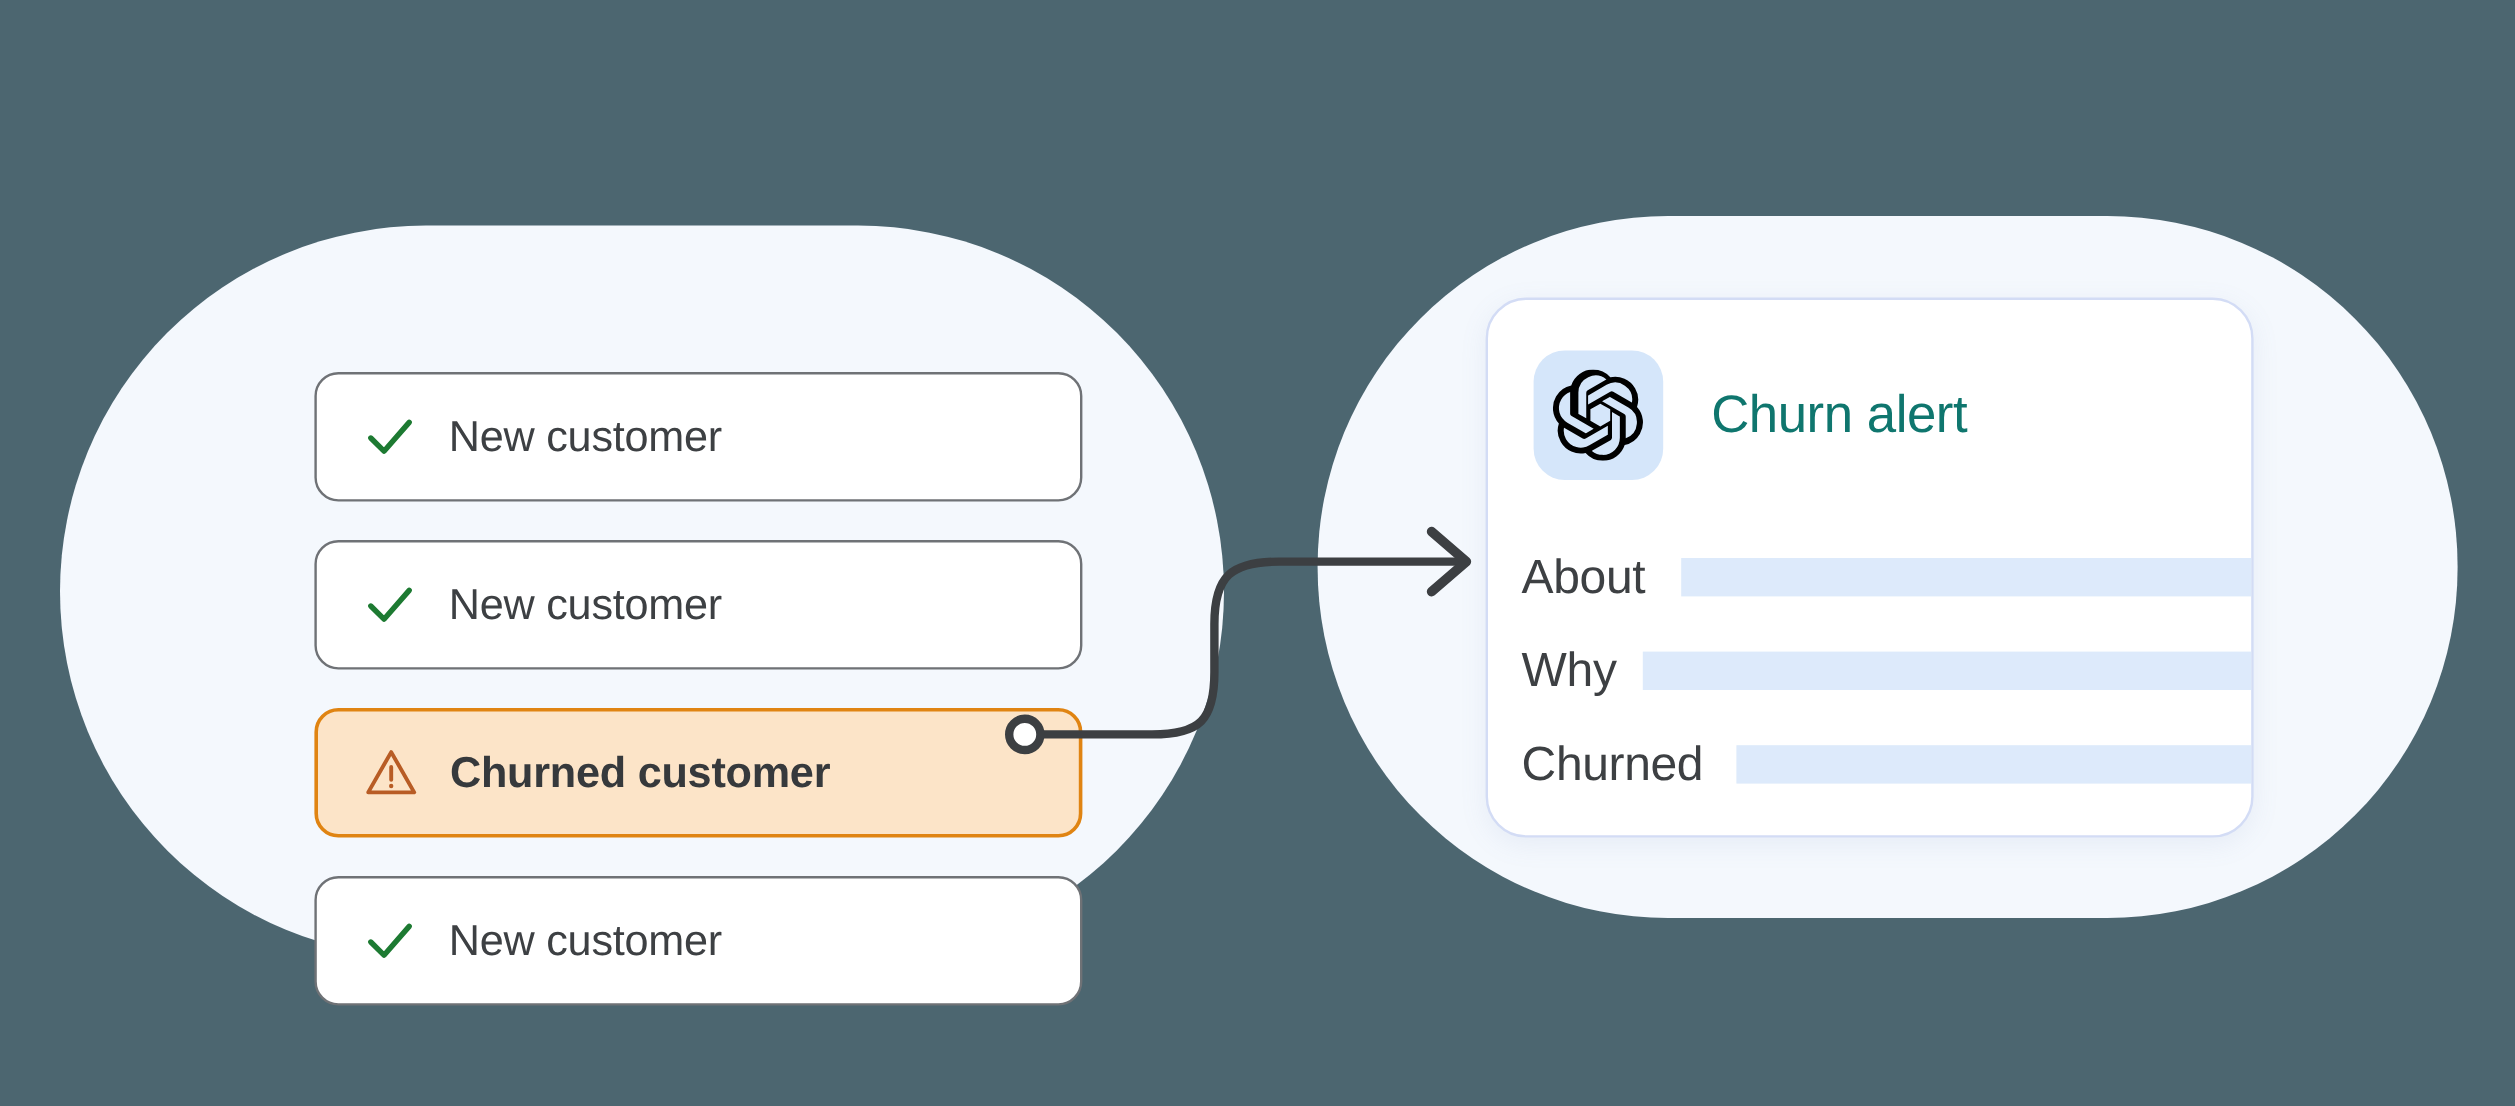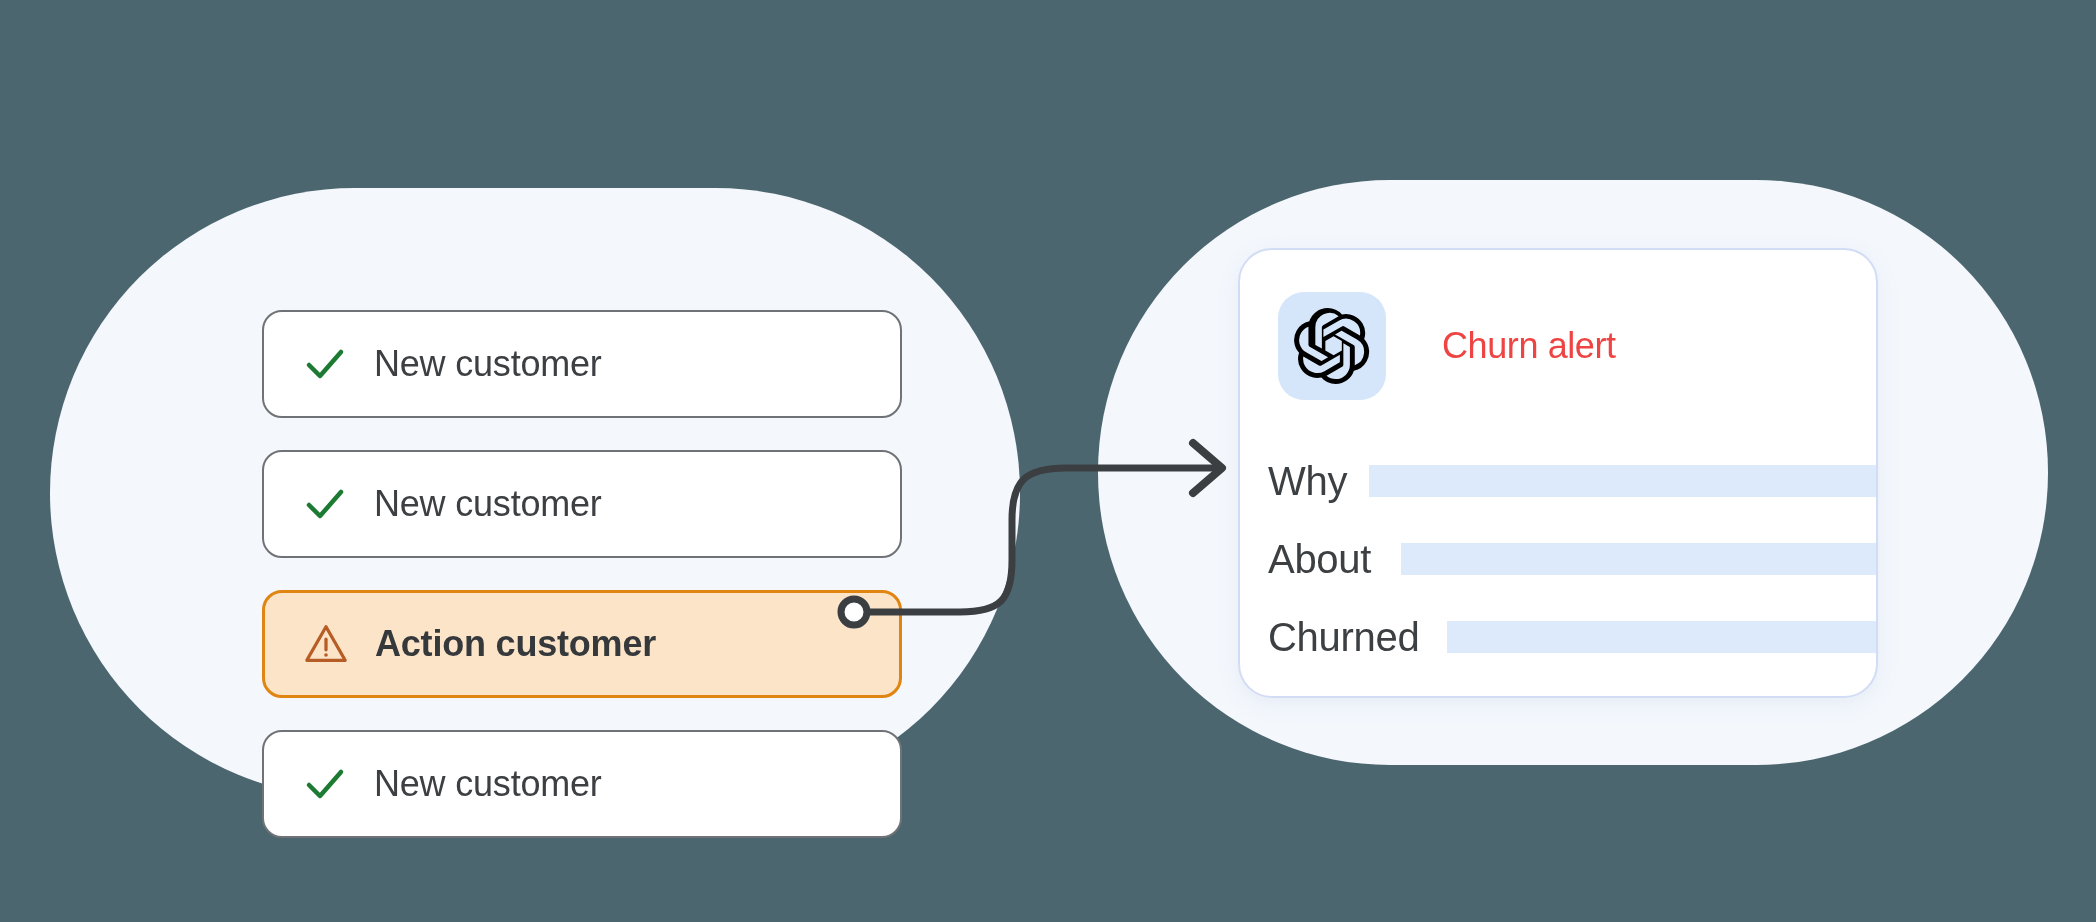--- a/index.html
+++ b/index.html
@@ -126,23 +126,23 @@
     height: 108px;
     flex: 0 0 108px;
     background: #d5e6fa;
     border-radius: 26px;
     display: flex;
     align-items: center;
     justify-content: center;
   }
 
   .card-title {
-    margin-left: 56px;
-    font-size: 36px;
-    color: #ef4444;
+    margin-left: 40px;
+    font-size: 44px;
+    color: #0f766e;
     letter-spacing: -0.4px;
     white-space: nowrap;
   }
 
   .field-list {
     padding: 42px 0 0 28px;
   }
 
   .field-row {
     display: flex;
@@ -191,21 +191,21 @@
       </div>
 
       <div class="row alert">
         <span class="row-icon">
           <svg width="48" height="48" viewBox="0 0 48 48">
             <path d="M24 6 L44 41 L4 41 Z" fill="none" stroke="#b85c25" stroke-width="3.4" stroke-linejoin="round"></path>
             <line x1="24" y1="19" x2="24" y2="30" stroke="#b85c25" stroke-width="3.4" stroke-linecap="round"></line>
             <circle cx="24" cy="35.5" r="1.9" fill="#b85c25"></circle>
           </svg>
         </span>
-        <span class="row-label">Action customer</span>
+        <span class="row-label">Churned customer</span>
       </div>
 
       <div class="row">
         <span class="row-icon">
           <svg width="46" height="46" viewBox="0 0 46 46">
             <polyline points="7,24 18,35 39,11" fill="none" stroke="#1d7a32" stroke-width="4.5" stroke-linecap="round" stroke-linejoin="round"></polyline>
           </svg>
         </span>
         <span class="row-label">New customer</span>
       </div>
@@ -219,26 +219,26 @@
         <span class="logo-tile">
           <svg width="76" height="76" viewBox="0 0 48 48">
             <path fill="#000000" d="M44.33 19.64a11.9 11.9 0 0 0-1.03-9.78 12.1 12.1 0 0 0-13.03-5.79A11.99 11.99 0 0 0 21.22 0a12.08 12.08 0 0 0-11.53 8.35 11.95 11.95 0 0 0-7.99 5.79 12.09 12.09 0 0 0 1.49 14.18 11.9 11.9 0 0 0 1.03 9.79 12.1 12.1 0 0 0 13.03 5.79A11.98 11.98 0 0 0 26.3 48a12.08 12.08 0 0 0 11.54-8.36 11.95 11.95 0 0 0 7.98-5.79 12.09 12.09 0 0 0-1.49-14.2zM26.3 44.85a8.96 8.96 0 0 1-5.75-2.07l.28-.16 9.55-5.5a1.55 1.55 0 0 0 .79-1.36V22.34l4.04 2.33c.04.02.07.06.08.11v11.14a9 9 0 0 1-9 9zM6.96 36.6a8.95 8.95 0 0 1-1.07-6.02l.28.17 9.56 5.5a1.56 1.56 0 0 0 1.57 0l11.67-6.72v4.66a.15.15 0 0 1-.06.12l-9.66 5.56a9.01 9.01 0 0 1-12.29-3.27zM4.44 15.72a8.96 8.96 0 0 1 4.68-3.93v11.33c0 .56.3 1.08.78 1.36l11.62 6.7-4.05 2.33a.15.15 0 0 1-.14 0L7.67 27.98a9 9 0 0 1-3.23-12.26zm33.17 7.7L25.94 16.7l4.04-2.33a.15.15 0 0 1 .14 0l9.66 5.57a9 9 0 0 1-1.39 16.23V24.84a1.54 1.54 0 0 0-.78-1.42zm4.02-6.05l-.28-.17-9.54-5.54a1.56 1.56 0 0 0-1.57 0l-11.67 6.73V13.7c0-.05.02-.1.06-.12l9.66-5.56a9 9 0 0 1 13.36 9.33zM17.6 25.65L13.55 23.33a.16.16 0 0 1-.08-.12V12.1a9 9 0 0 1 14.75-6.9l-.28.16-9.55 5.5a1.55 1.55 0 0 0-.79 1.36v13.43zm2.2-4.73L25 17.92l5.21 3v6l-5.2 3-5.21-3z"></path>
           </svg>
         </span>
         <span class="card-title">Churn alert</span>
       </div>
 
       <div class="field-list">
         <div class="field-row">
+          <span class="field-label">About</span>
+          <span class="field-bar" style="width:610px;margin-left:30px;"></span>
+        </div>
+        <div class="field-row">
           <span class="field-label">Why</span>
           <span class="field-bar" style="width:655px;margin-left:22px;"></span>
-        </div>
-        <div class="field-row">
-          <span class="field-label">About</span>
-          <span class="field-bar" style="width:610px;margin-left:30px;"></span>
         </div>
         <div class="field-row">
           <span class="field-label">Churned</span>
           <span class="field-bar" style="width:600px;margin-left:28px;"></span>
         </div>
       </div>
     </div>
   </div>
 
   <svg class="connector" viewBox="0 0 2096 922">

